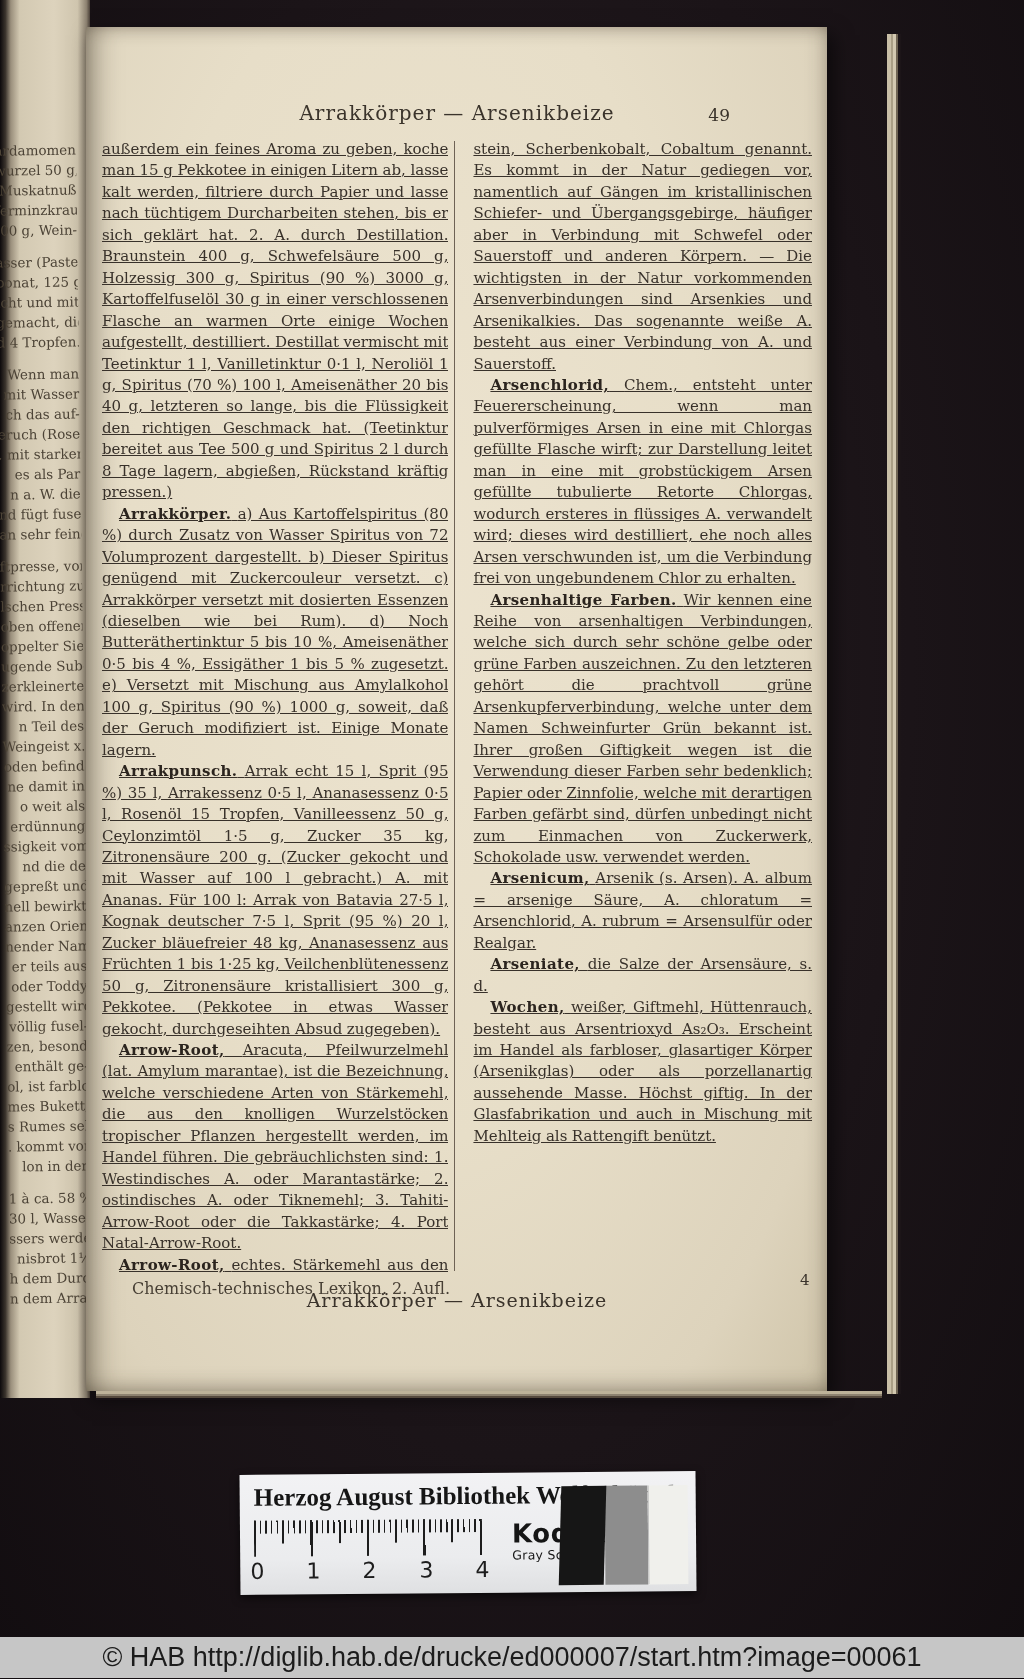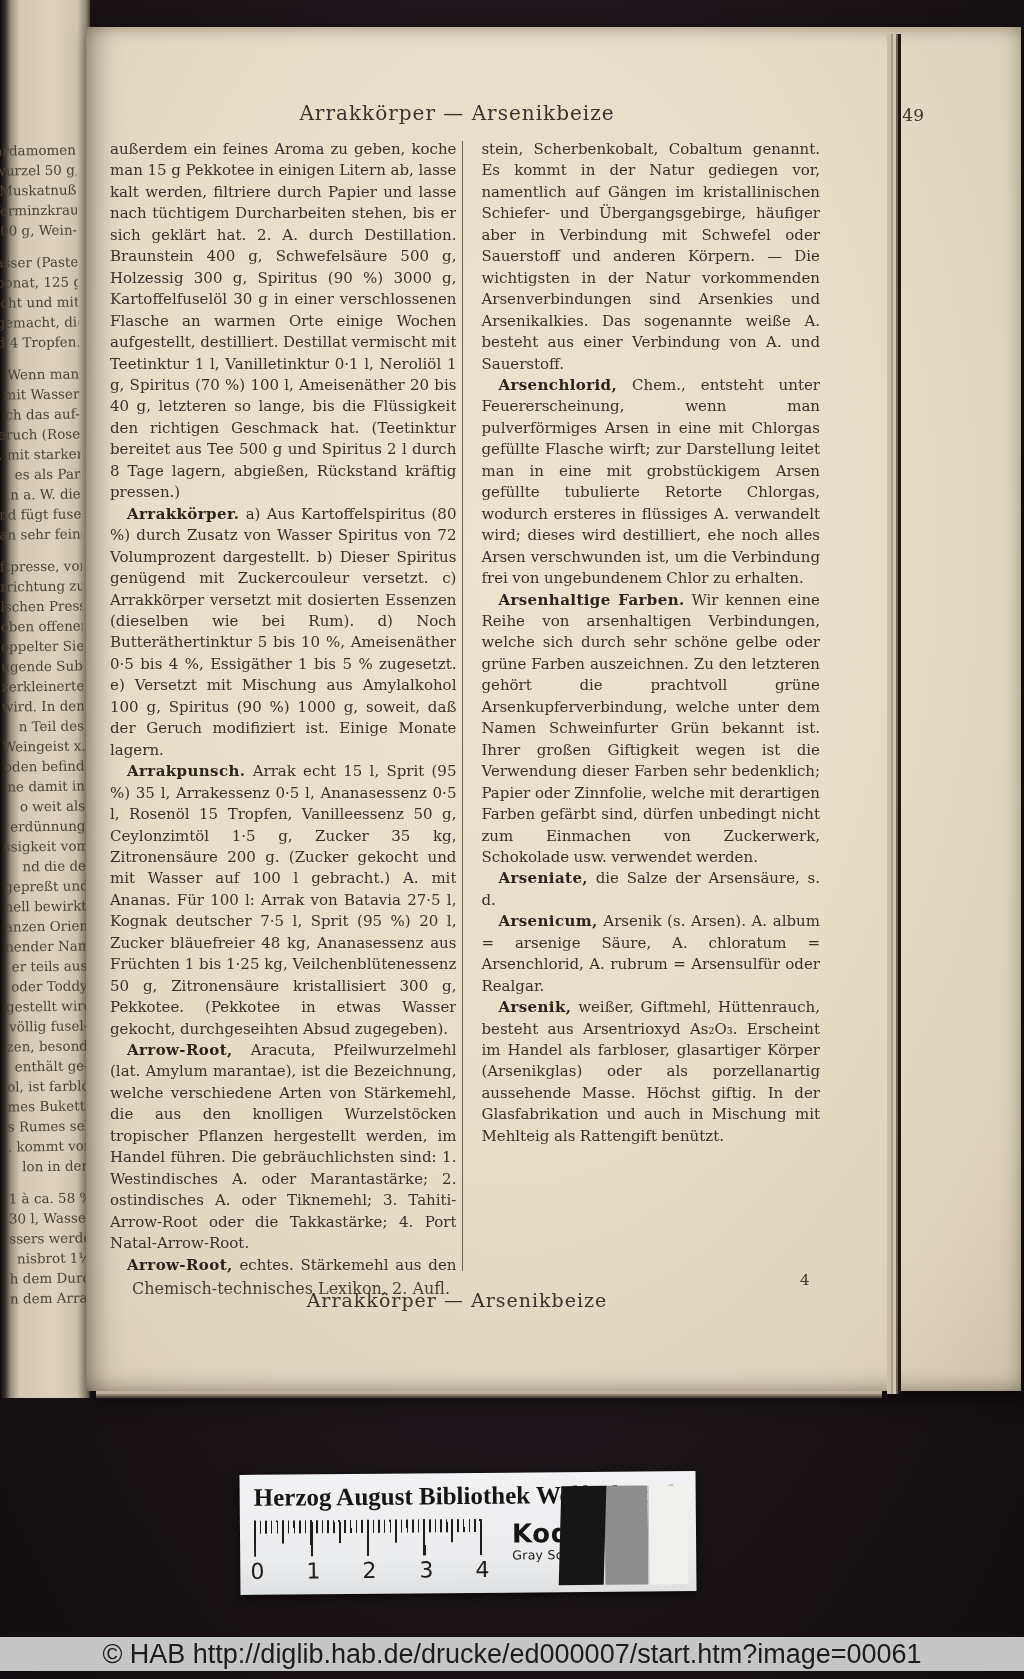--- a/index.html
+++ b/index.html
@@ -18,21 +18,21 @@
   .frags{
     position:absolute;top:140px;right:6px;width:82px;
     text-align:right;color:#4c4336;font-size:13.5px;line-height:20px;
     transform:rotate(-0.8deg);
   }
   .frag-line{white-space:nowrap;overflow:hidden;}
   .frag-gap{height:12px;}
 
   
   .page{
-    position:absolute;left:86px;top:27px;width:935px;height:1364px;
+    position:absolute;left:86px;top:27px;width:741px;height:1364px;
     background:radial-gradient(ellipse at 45% 38%, #ece3cf 0%, #e7dec8 50%, #ddd3bc 83%, #cfc4a9 100%);
     box-shadow:
       inset 22px 0 30px -18px rgba(35,25,15,.55),
       inset -8px -10px 22px -10px rgba(60,50,35,.45),
       inset 0 10px 18px -10px rgba(60,50,35,.35),
       6px 8px 18px rgba(0,0,0,.55);
     color:#38312a;
   }
   .page-edges-right{
     position:absolute;left:887px;top:34px;width:14px;height:1360px;
@@ -43,22 +43,22 @@
     background:linear-gradient(180deg,#bdb299 0 3px,#8d8270 3px 5px,#55493d 5px 7px,#171115 7px);
   }
 
   .header-title{
     position:absolute;top:74px;left:16px;width:710px;text-align:center;
     font-size:20px;letter-spacing:1px;color:#3a332b;
   }
   .page-num{position:absolute;top:78px;right:97px;font-size:17px;color:#3a332b;}
 
   .columns{
-    position:absolute;top:112px;left:24px;width:710px;height:1138px;
-    display:flex;overflow:hidden;
+    position:absolute;top:112px;left:16px;width:710px;height:1138px;
+    display:flex;overflow:hidden;text-decoration:underline;
   }
   .col{width:352px;overflow:hidden;}
   .col.right{width:344px;margin-left:12px;}
   .col-divider{width:1px;background:#6e6255;margin:2px 6px 6px 6px;}
   .col p{
     margin:0;text-align:justify;text-indent:17px;
     font-size:15px;line-height:21.45px;
     hyphens:auto;-webkit-hyphens:auto;word-spacing:-0.3px;
   }
   .col p.cont{text-indent:0;}
@@ -103,21 +103,21 @@
   .kodak-name{font-weight:bold;font-size:26px;letter-spacing:.5px;line-height:26px;}
   .kodak-sub{font-size:12.5px;margin-top:1px;letter-spacing:.3px;}
   .patches{position:absolute;right:8px;top:14px;height:99px;display:flex;}
   .patch{height:100%;}
   .patch.black{width:45px;background:#161616;transform:skewX(-2deg);}
   .patch.gray{width:43px;background:#8d8d8d;}
   .patch.white{width:40px;background:#f0f0ec;box-shadow:inset 1px 0 0 #bdbdbd;}
 
   
   .caption-bar{
-    position:absolute;left:0;top:1637px;width:1024px;height:34px;
+    position:absolute;left:0;top:1637px;width:1024px;height:41px;
     background:#c6c6c6;display:flex;align-items:center;justify-content:center;
   }
   .caption-text{
     font-family:"Liberation Sans", sans-serif;font-size:27px;color:#1c1c1c;white-space:nowrap;
   }
 </style>
 </head>
 <body>
 
 <div id="stage">
@@ -198,23 +198,23 @@
         <p><b class="head">Arrakpunsch.</b> <span>Arrak echt 15 l, Sprit (95 %) 35 l, Arrakessenz 0·5 l, Ananasessenz 0·5 l, Rosenöl 15 Tropfen, Vanilleessenz 50 g, Ceylonzimtöl 1·5 g, Zucker 35 kg, Zitronensäure 200 g. (Zucker gekocht und mit Wasser auf 100 l gebracht.) A. mit Ananas. Für 100 l: Arrak von Batavia 27·5 l, Kognak deutscher 7·5 l, Sprit (95 %) 20 l, Zucker bläuefreier 48 kg, Ananasessenz aus Früchten 1 bis 1·25 kg, Veilchenblütenessenz 50 g, Zitronensäure kristallisiert 300 g, Pekkotee. (Pekkotee in etwas Wasser gekocht, durchgeseihten Absud zugegeben).</span></p>
         <p><b class="head">Arrow-Root,</b> <span>Aracuta, Pfeilwurzelmehl (lat. Amylum marantae), ist die Bezeichnung, welche verschiedene Arten von Stärkemehl, die aus den knolligen Wurzelstöcken tropischer Pflanzen hergestellt werden, im Handel führen. Die gebräuchlichsten sind: 1. Westindisches A. oder Marantastärke; 2. ostindisches A. oder Tiknemehl; 3. Tahiti-Arrow-Root oder die Takkastärke; 4. Port Natal-Arrow-Root.</span></p>
         <p><b class="head">Arrow-Root,</b> <span>echtes. Stärkemehl aus den Wurzeln von Maranta arundinacea und M. indica. Das getrocknete Mehl dieser Wurzel liefert Tapioka.</span></p>
 
       </div>
       <div class="col-divider"></div>
       <div class="col right" lang="de">
         <p class="cont"><span>stein, Scherbenkobalt, Cobaltum genannt. Es kommt in der Natur gediegen vor, namentlich auf Gängen im kristallinischen Schiefer- und Übergangsgebirge, häufiger aber in Verbindung mit Schwefel oder Sauerstoff und anderen Körpern. — Die wichtigsten in der Natur vorkommenden Arsenverbindungen sind Arsenkies und Arsenikalkies. Das sogenannte weiße A. besteht aus einer Verbindung von A. und Sauerstoff.</span></p>
         <p><b class="head">Arsenchlorid,</b> <span>Chem., entsteht unter Feuererscheinung, wenn man pulverförmiges Arsen in eine mit Chlorgas gefüllte Flasche wirft; zur Darstellung leitet man in eine mit grobstückigem Arsen gefüllte tubulierte Retorte Chlorgas, wodurch ersteres in flüssiges A. verwandelt wird; dieses wird destilliert, ehe noch alles Arsen verschwunden ist, um die Verbindung frei von ungebundenem Chlor zu erhalten.</span></p>
         <p><b class="head">Arsenhaltige Farben.</b> <span>Wir kennen eine Reihe von arsenhaltigen Verbindungen, welche sich durch sehr schöne gelbe oder grüne Farben auszeichnen. Zu den letzteren gehört die prachtvoll grüne Arsenkupferverbindung, welche unter dem Namen Schweinfurter Grün bekannt ist. Ihrer großen Giftigkeit wegen ist die Verwendung dieser Farben sehr bedenklich; Papier oder Zinnfolie, welche mit derartigen Farben gefärbt sind, dürfen unbedingt nicht zum Einmachen von Zuckerwerk, Schokolade usw. verwendet werden.</span></p>
+        <p><b class="head">Arsenicum,</b> <span>Arsenik (s. Arsen). A. album = arsenige Säure, A. chloratum = Arsenchlorid, A. rubrum = Arsensulfür oder Realgar.</span></p>
         <p><b class="head">Arseniate,</b> <span>die Salze der Arsensäure, s. d.</span></p>
-        <p><b class="head">Arsenicum,</b> <span>Arsenik (s. Arsen). A. album = arsenige Säure, A. chloratum = Arsenchlorid, A. rubrum = Arsensulfür oder Realgar.</span></p>
-        <p><b class="head">Arsenik,</b> <span>weißer, Giftmehl, Hüttenrauch, besteht aus Arsentrioxyd As₂O₃. Erscheint im Handel als farbloser, glasartiger Körper (Arsenikglas) oder als porzellanartig aussehende Masse. Höchst giftig. In der Glasfabrikation und auch in Mischung mit Mehlteig als Rattengift benützt.</span></p>
+        <p><b class="head">Wochen,</b> <span>weißer, Giftmehl, Hüttenrauch, besteht aus Arsentrioxyd As₂O₃. Erscheint im Handel als farbloser, glasartiger Körper (Arsenikglas) oder als porzellanartig aussehende Masse. Höchst giftig. In der Glasfabrikation und auch in Mischung mit Mehlteig als Rattengift benützt.</span></p>
 
       </div>
     </div>
 
     <div class="footer-signature">Chemisch-technisches Lexikon. 2. Aufl.</div>
     <div class="footer-sheet">4</div>
     <div class="footer-running">Arrakkörper — Arsenikbeize</div>
   </div>
 
   <div class="page-edges-right"></div>

